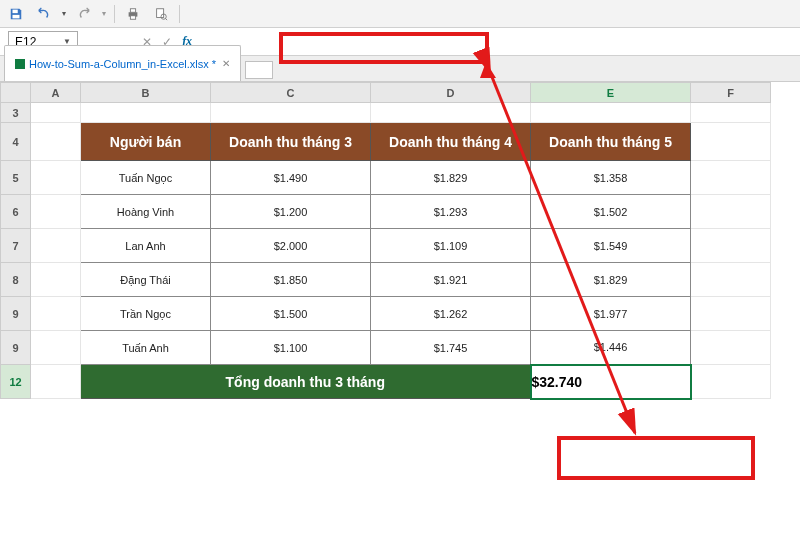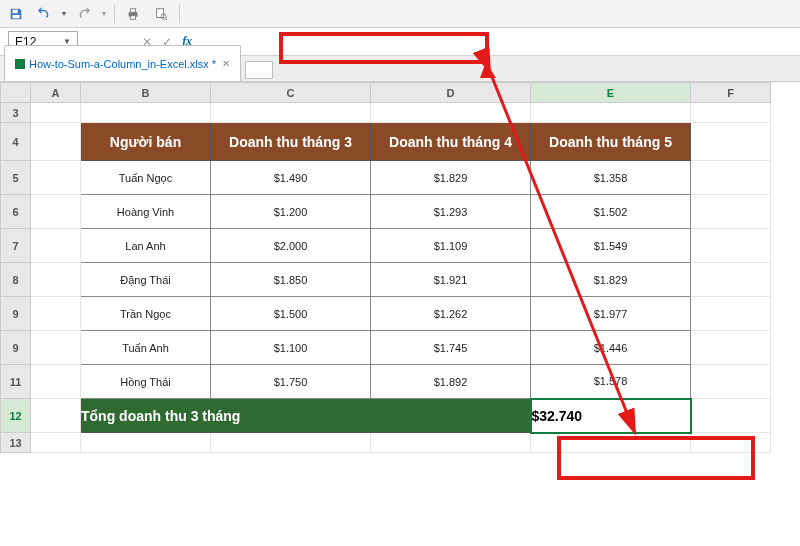--- a/index.html
+++ b/index.html
@@ -27,21 +27,21 @@
   .rowhdr { width: 30px; }
   td.cell { border: 1px solid #e5e5e5; height: 20px; background: #fff; }
   .col-A { width: 50px; }
   .col-B { width: 130px; }
   .col-C { width: 160px; }
   .col-D { width: 160px; }
   .col-E { width: 160px; }
   .col-F { width: 80px; }
   .data-header { background: #8a4a27; color: #fff; font-weight: bold; text-align: center; border: 1px solid #555 !important; height: 38px !important; font-size: 14px; }
   .data-cell { border: 1px solid #888 !important; text-align: center; height: 34px !important; font-size: 11px; color: #222; }
-  .sum-row-label { background: #2f6b30; color: #fff; font-weight: bold; text-align: left; border: 1px solid #555 !important; height: 34px !important; font-size: 14px; }
+  .sum-row-label { background: #2f6b30; color: #fff; font-weight: bold; text-align: center; border: 1px solid #555 !important; height: 34px !important; font-size: 14px; }
   .sum-row-val { background: #fff; color: #000; font-weight: bold; border: 2px solid #107c41 !important; height: 34px !important; font-size: 14px; }
   .sel-col { background: #d6e9d6 !important; color: #107c41 !important; }
   .sum-highlight { position: absolute; left: 557px; top: 436px; width: 198px; height: 44px; border: 4px solid #e21a1a; pointer-events: none; z-index: 40; }
   .arrow-svg { position: absolute; left: 0; top: 0; pointer-events: none; z-index: 45; }
 </style>
 </head>
 <body>
 
 <div class="toolbar">
   <div class="icon-btn">
@@ -191,43 +191,25 @@
   <tr>
     <th class="rowhdr">9</th>
     <td class="cell"></td>
     <td class="data-cell">Tuấn Anh</td>
     <td class="data-cell">$1.100</td>
     <td class="data-cell">$1.745</td>
     <td class="data-cell">$1.446</td>
     <td class="cell"></td>
   </tr>
   <tr>
-    <th class="rowhdr">11</th>
-    <td class="cell"></td>
-    <td class="data-cell">Hồng Thái</td>
-    <td class="data-cell">$1.750</td>
-    <td class="data-cell">$1.892</td>
-    <td class="data-cell">$1.578</td>
-    <td class="cell"></td>
-  </tr>
-  <tr>
     <th class="rowhdr sel-col">12</th>
     <td class="cell"></td>
     <td class="sum-row-label" colspan="3">Tổng doanh thu 3 tháng</td>
     <td class="sum-row-val">$32.740</td>
     <td class="cell"></td>
-  </tr>
-  <tr>
-    <th class="rowhdr">13</th>
-    <td class="cell"></td>
-          <td class="cell"></td>
-          <td class="cell"></td>
-          <td class="cell"></td>
-          <td class="cell"></td>
-          <td class="cell"></td>
   </tr>
 </tbody>
     </table>
 </div>
 
 <div class="sum-highlight"></div>
 
 <svg class="arrow-svg" width="800" height="546">
   <defs>
     <marker id="ah" markerWidth="10" markerHeight="10" refX="8" refY="3" orient="auto">

